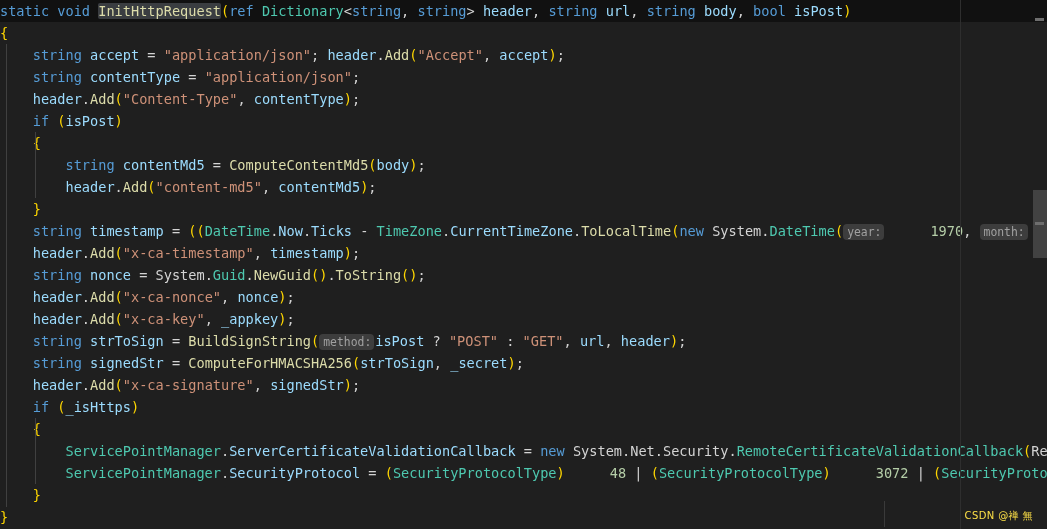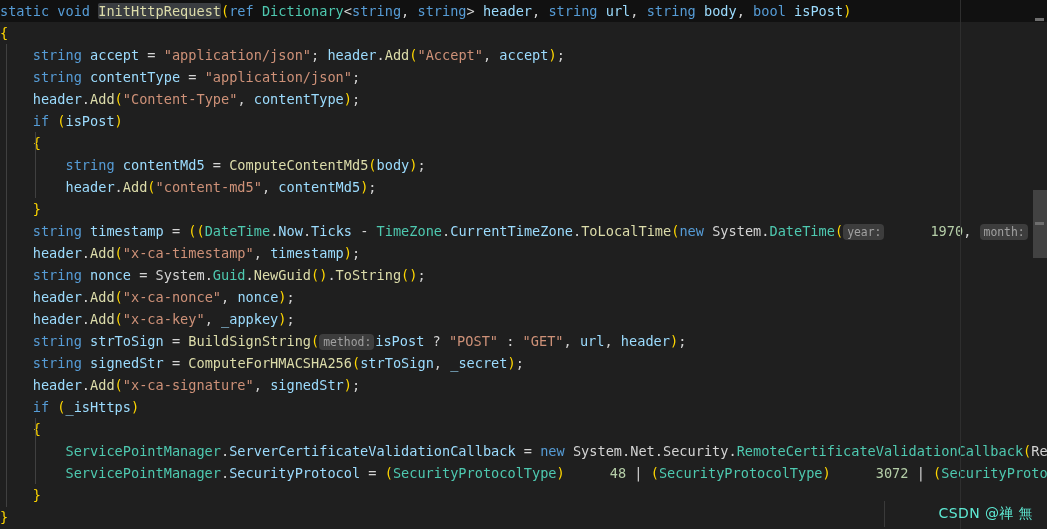--- a/index.html
+++ b/index.html
@@ -78,22 +78,22 @@
     height: 3px;
     background: #6e6e6e;
     z-index: 7;
   }
 
   
   .watermark {
     position: absolute;
     right: 14px;
     bottom: 6px;
-    color: #5eead4;
-    font-size: 14px;
+    color: #fde047;
+    font-size: 10px;
     font-family: "DejaVu Sans", "Liberation Sans", sans-serif;
     z-index: 8;
     letter-spacing: 0.4px;
   }
   .wm-divider {
     position: absolute;
     right: 162px;
     bottom: 2px;
     width: 1px;
     height: 26px;

